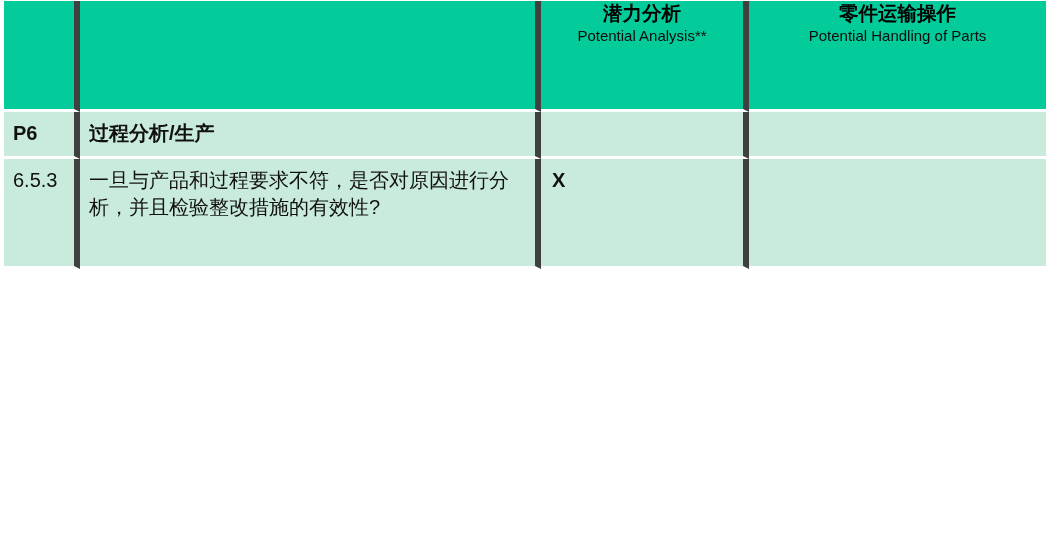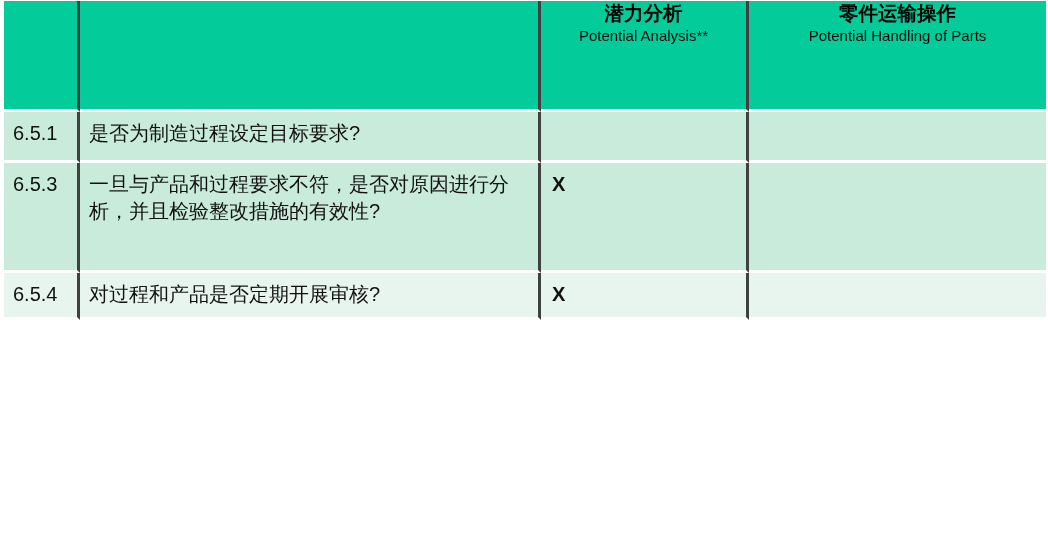--- a/index.html
+++ b/index.html
@@ -29,21 +29,21 @@
     left: 4px;
     top: 1px;
     width: 1042px;
     border-collapse: separate;
     border-spacing: 0;
     table-layout: fixed;
   }
 
   table.matrix td,
   table.matrix th {
-    border-right: 3px solid #404040;
+    border-right: 6px solid #404040;
     border-bottom: 3px solid #ffffff;
     padding: 0;
     vertical-align: top;
     text-align: left;
   }
   table.matrix tr > td:last-child,
   table.matrix tr > th:last-child {
     border-right: none;
   }
 
@@ -138,64 +138,50 @@
         </th>
         <th>
           <span class="head-cn">零件运输操作</span>
           <span class="head-en">Potential Handling of Parts</span>
         </th>
       </tr>
     </thead>
 
     <tbody>
 
-
-
-      <tr class="band-dark r-651">
+      <tr class="band-dark bold-row r-p6">
         <td class="id-cell">
-          <span class="cell-pad">6.5.1</span>
+          <span class="cell-pad">P6</span>
         </td>
         <td class="text-cell">
-          <span class="cell-pad">是否为制造过程设定目标要求?</span>
+          <span class="cell-pad">过程分析/生产</span>
         </td>
         <td class="mark-cell">
           <span class="cell-pad"></span>
         </td>
         <td class="mark-cell">
           <span class="cell-pad"></span>
         </td>
       </tr>
+
+
 
 
       <tr class="band-dark r-653">
         <td class="id-cell">
           <span class="cell-pad">6.5.3</span>
         </td>
         <td class="text-cell">
           <span class="cell-pad">一旦与产品和过程要求不符，是否对原因进行分析，并且检验整改措施的有效性?</span>
         </td>
         <td class="mark-cell">
           <span class="cell-pad">X</span>
         </td>
         <td class="mark-cell">
           <span class="cell-pad"></span>
         </td>
       </tr>
 
-      <tr class="band-light r-654">
-        <td class="id-cell">
-          <span class="cell-pad">6.5.4</span>
-        </td>
-        <td class="text-cell">
-          <span class="cell-pad">对过程和产品是否定期开展审核?</span>
-        </td>
-        <td class="mark-cell">
-          <span class="cell-pad">X</span>
-        </td>
-        <td class="mark-cell">
-          <span class="cell-pad"></span>
-        </td>
-      </tr>
 
     </tbody>
   </table>
 
 </div>
 
 </body></html>

